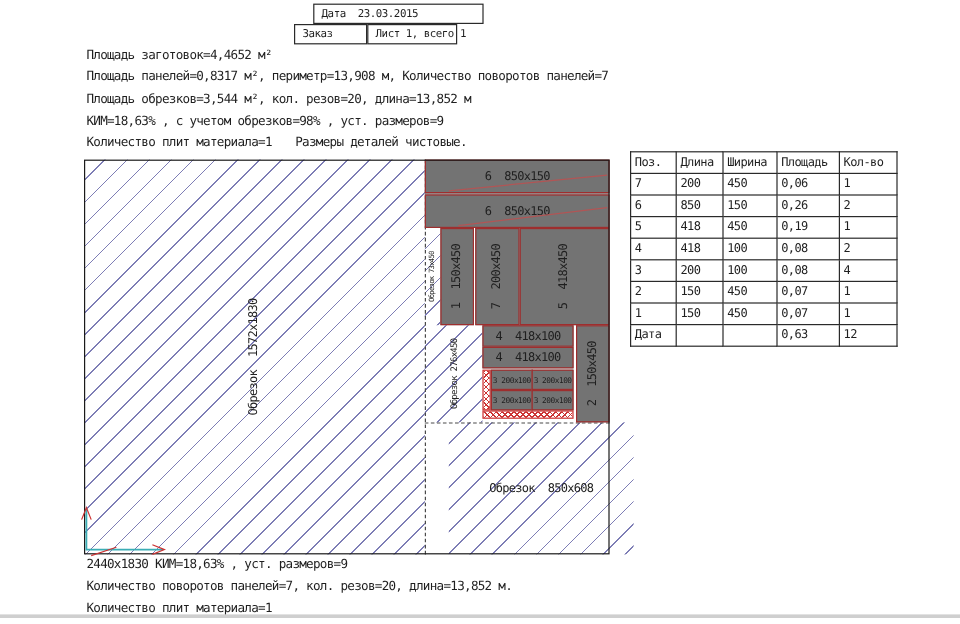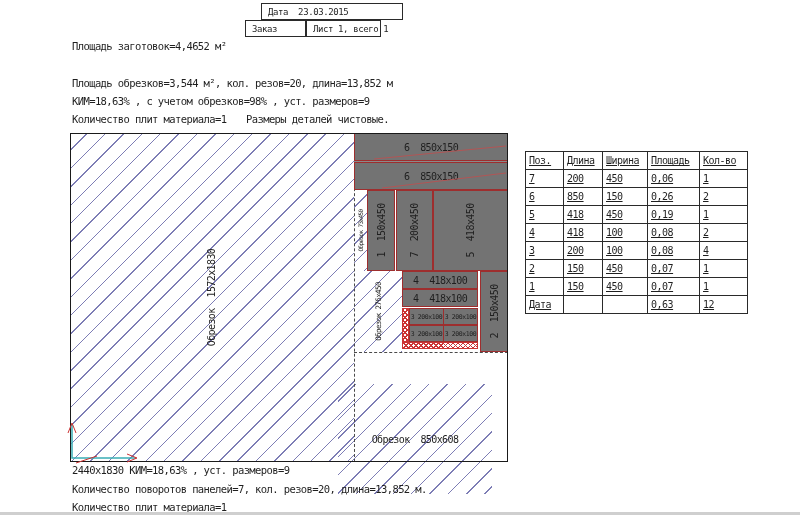--- a/index.html
+++ b/index.html
@@ -9,22 +9,22 @@
 
   
   .tb-box { position:absolute; border:1px solid #2a2a2a; background:#fff;
             font-size:9px; letter-spacing:-0.4px; white-space:pre;
             display:flex; align-items:center; padding-left:6px; }
 
   
   .tline { position:absolute; font-size:10.5px; letter-spacing:-0.6px; white-space:pre; }
 
   
-  .cut-table { position:absolute; left:525px; top:151px; border-collapse:collapse;
-               font-size:10px; letter-spacing:-0.5px; table-layout:fixed;text-decoration:underline; }
+  .cut-table { position:absolute; left:525px; top:126px; border-collapse:collapse;
+               font-size:10px; letter-spacing:-0.5px; table-layout:fixed; }
   .cut-table th, .cut-table td { border:1px solid #2a2a2a; font-weight:normal;
                text-align:left; padding:0 3px; height:18px; white-space:pre; overflow:hidden; }
 
   
   .hatch { position:absolute;
            background-image:repeating-linear-gradient(135deg, rgba(0,0,0,0) 0px, rgba(0,0,0,0) 12px, #7d7db5 12px, #7d7db5 13px);
            display:flex; align-items:center; justify-content:center; overflow:visible; }
   .sheet-border { position:absolute; border:1.5px solid #1a1a1a; background:transparent; z-index:4; pointer-events:none; }
   .dash-v { position:absolute; border-left:1px dashed #4a4a4a; z-index:3; }
   .dash-h { position:absolute; border-top:1px dashed #4a4a4a; z-index:3; }
@@ -49,20 +49,21 @@
 </head>
 <body>
 
 <div class="canvas">
 
   <div class="tb-box" style="left:245px; top:3px; width:142px; height:17px;margin-left:16px;">Дата  23.03.2015</div>
   <div class="tb-box" style="left:245px; top:20px; width:61px; height:17px;">Заказ</div>
   <div class="tb-box" style="left:306px; top:20px; width:75px; height:17px;">Лист 1, всего 1</div>
 
   <div class="tline" style="left:72px; top:40px;">Площадь заготовок=4,4652 м²</div>
+  <div class="tline" style="left:72px; top:58px;">Площадь панелей=0,8317 м², периметр=13,908 м, Количество поворотов панелей=7</div>
   <div class="tline" style="left:72px; top:77px;">Площадь обрезков=3,544 м², кол. резов=20, длина=13,852 м</div>
   <div class="tline" style="left:72px; top:95px;">КИМ=18,63% , с учетом обрезков=98% , уст. размеров=9</div>
   <div class="tline" style="left:72px; top:113px;">Количество плит материала=1</div>
   <div class="tline" style="left:246px; top:113px;">Размеры деталей чистовые.</div>
 
   <table class="cut-table">
     <colgroup>
         <col style="width:38px">
         <col style="width:39px">
         <col style="width:45px">
@@ -134,21 +135,21 @@
           <td></td>
           <td>0,63</td>
           <td>12</td>
       </tr>
     </tbody>
   </table>
 
   <div class="hatch" style="left:70px; top:133px; width:284px; height:329px;">
     <span class="offcut-label vtext">Обрезок  1572x1830</span>
   </div>
-  <div class="hatch" style="left:338px; top:352px; width:154px; height:110px;margin-top:32px;">
+  <div class="hatch" style="left:374px; top:352px; width:154px; height:110px;">
     <span class="offcut-label">Обрезок  850x608</span>
   </div>
   <div class="hatch" style="left:354px; top:190px; width:13px; height:81px;">
     <span class="offcut-label tiny vtext">Обрезок 73x450</span>
   </div>
   <div class="hatch" style="left:354px; top:271px; width:48px; height:81px;">
     <span class="offcut-label small vtext">Обрезок 276x450</span>
   </div>
 
   <div class="dash-v" style="left:354px; top:133px; height:329px;"></div>

